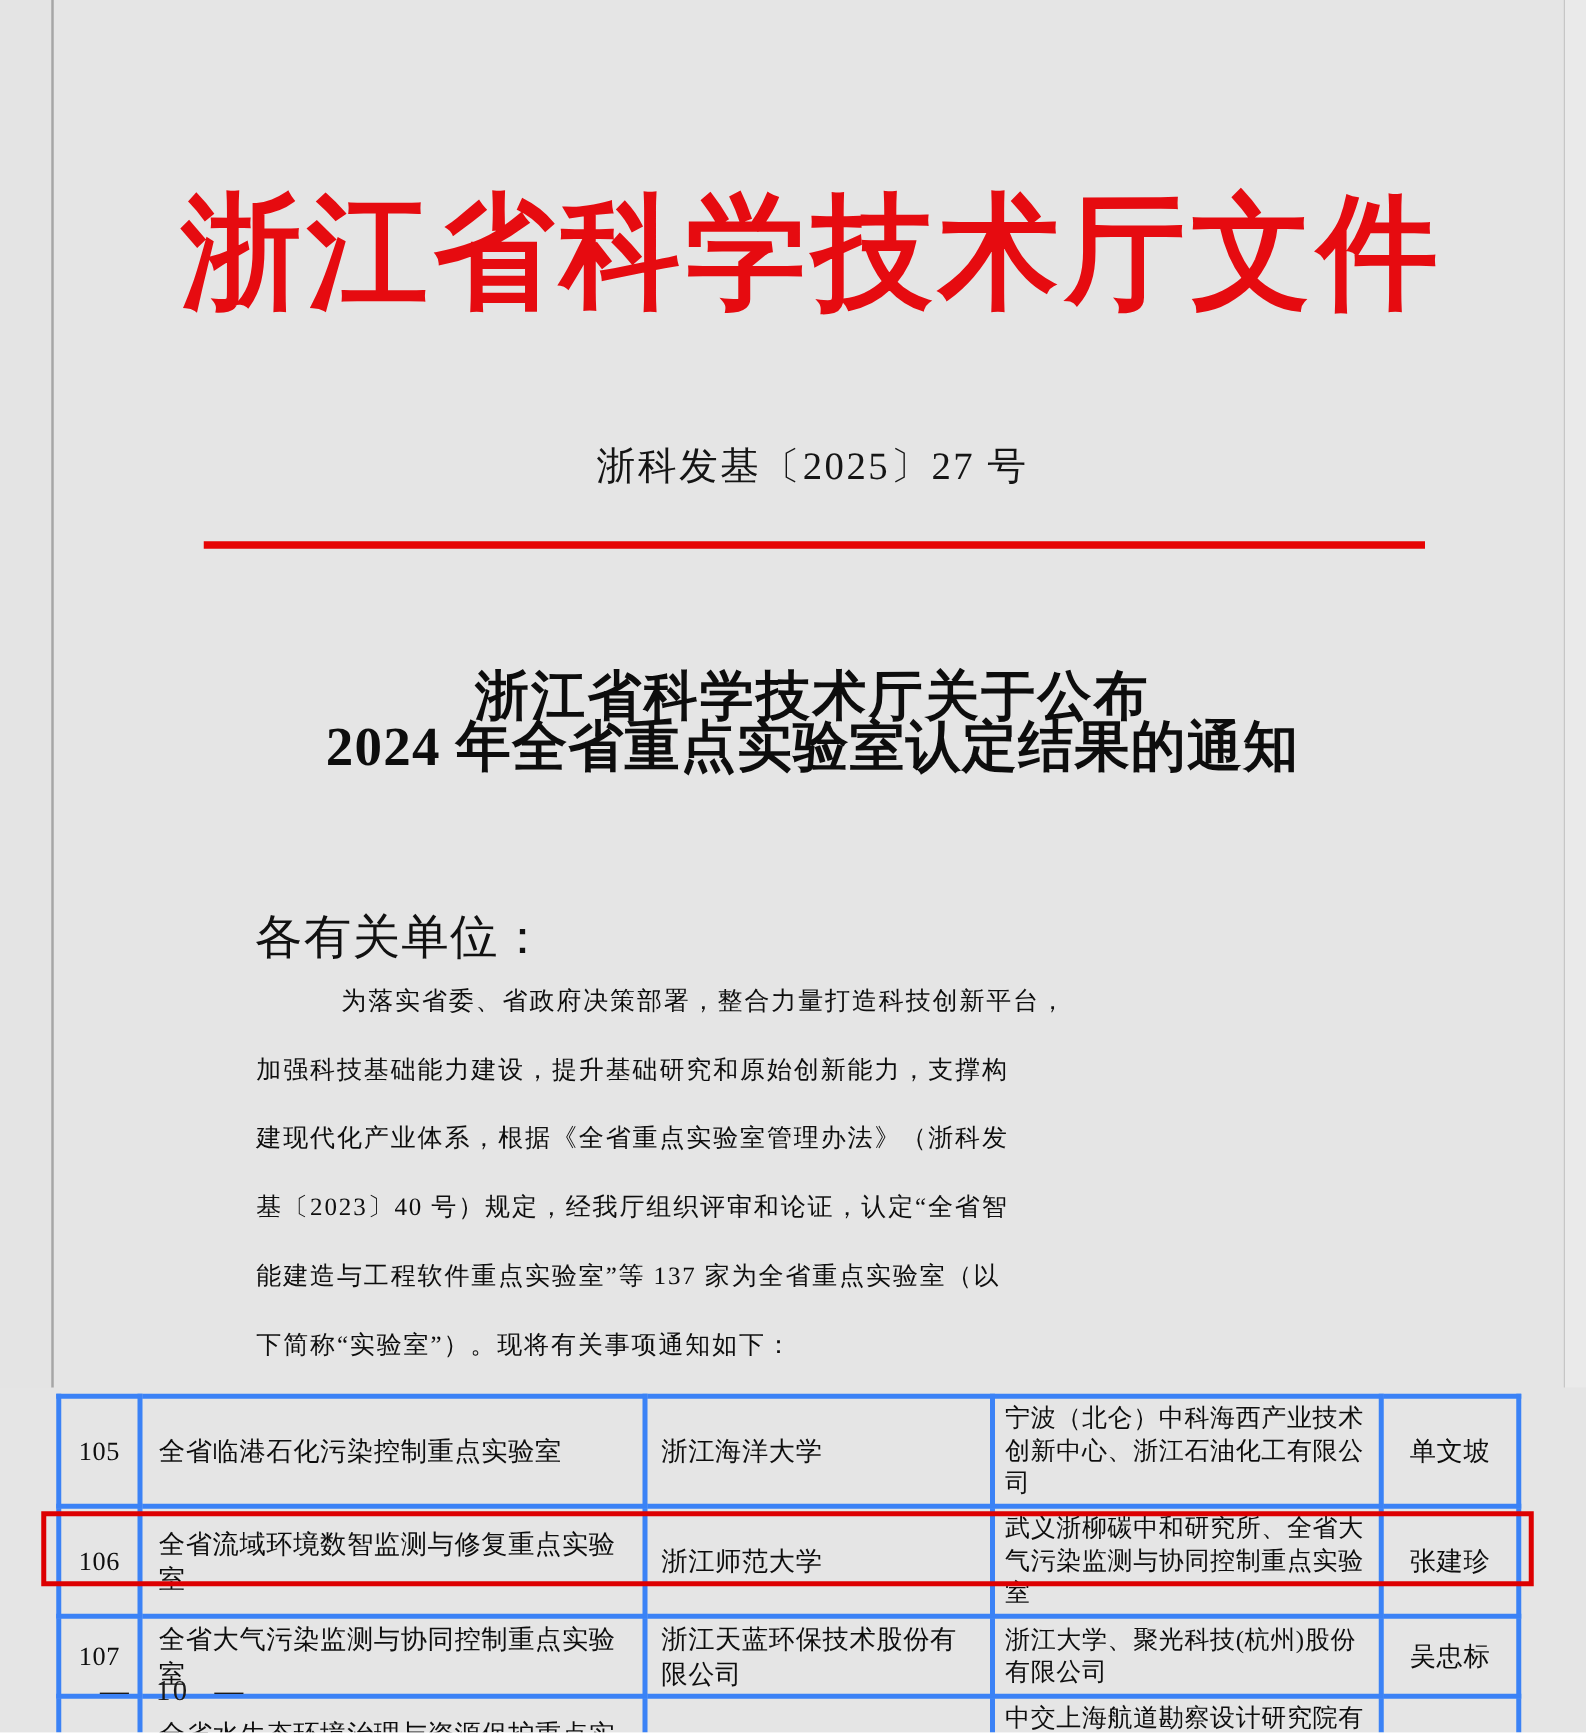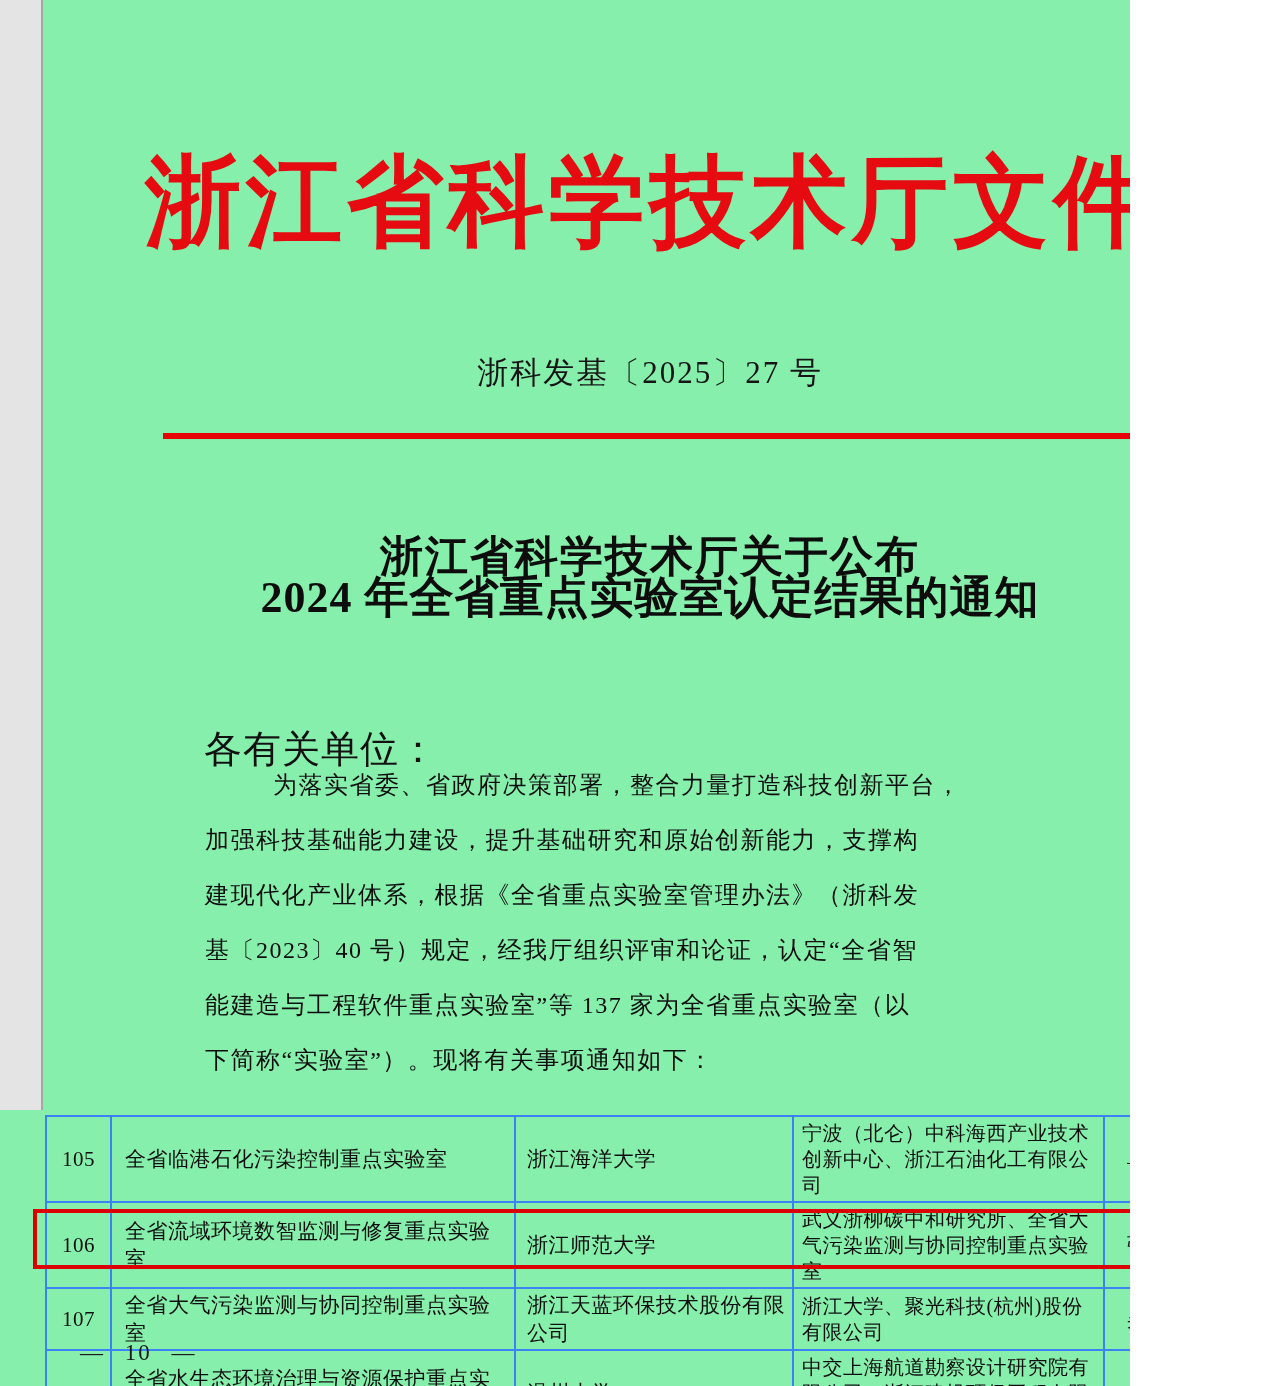--- a/index.html
+++ b/index.html
@@ -1,19 +1,19 @@
 <!DOCTYPE html>
 <html><head>
 <meta charset="utf-8">
 <style>
   html,body{margin:0;padding:0;background:#ffffff;}
   .canvas{
     position:relative;
-    width:1130px;height:1386px;
-    background:#86efac;
+    width:1269px;height:1386px;
+    background:#e5e5e5;
     font-family:"Liberation Serif","DejaVu Serif",serif;
     color:#111;
     overflow:hidden;
   }
   
   .margin-left{
     position:absolute;left:0;top:0;width:41px;height:1110px;
     background:#e4e4e4;border-right:2px solid #a6a6a6;
   }
   .margin-right{
@@ -40,34 +40,34 @@
     background:#e60404;
   }
   .subject{position:absolute;left:130px;width:1040px;text-align:center;font-weight:bold;color:#0d0d0d;white-space:nowrap;}
   .subject.l1{top:528px;font-size:43px;letter-spacing:2px;}
   .subject.l2{top:568px;font-size:44px;letter-spacing:1px;}
   .salutation{
     position:absolute;left:204px;top:724px;
     font-size:38px;letter-spacing:1px;
   }
   .body-block{
-    position:absolute;left:205px;top:758px;width:910px;
-    font-size:24px;line-height:55px;letter-spacing:1.5px;
+    position:absolute;left:205px;top:774px;width:910px;
+    font-size:20px;line-height:55px;letter-spacing:1.5px;
     color:#0e0e0e;
   }
   .body-block .line{white-space:nowrap;}
   .body-block .line.indent{text-indent:68px;}
   
   .results-table{
     position:absolute;left:45px;top:1115px;width:1168px;
     border-collapse:collapse;table-layout:fixed;
     font-size:21px;color:#0e0e0e;
   }
   .results-table td{
-    border:2px solid #3b82f6;
+    border:4px solid #3b82f6;
     padding:2px 6px;
     vertical-align:middle;
     letter-spacing:0.5px;
   }
   .results-table td.c-no{text-align:center;font-size:21px;}
   .results-table td.c-lab{padding-left:13px;}
   .results-table td.c-host{padding-left:11px;margin-top:22px;}
   .results-table td.c-partners{font-size:20px;line-height:26px;padding:3px 8px;}
   .results-table td.c-director{text-align:center;margin-top:39px;}
   tr.r1{height:47px;}

